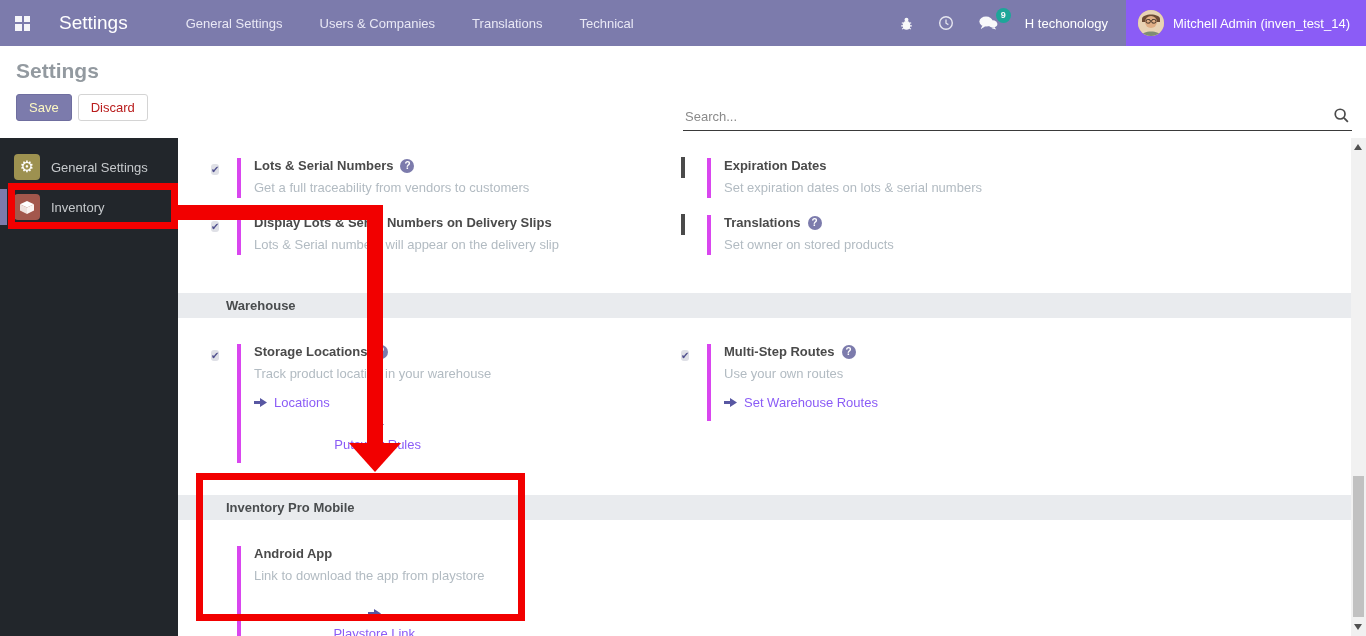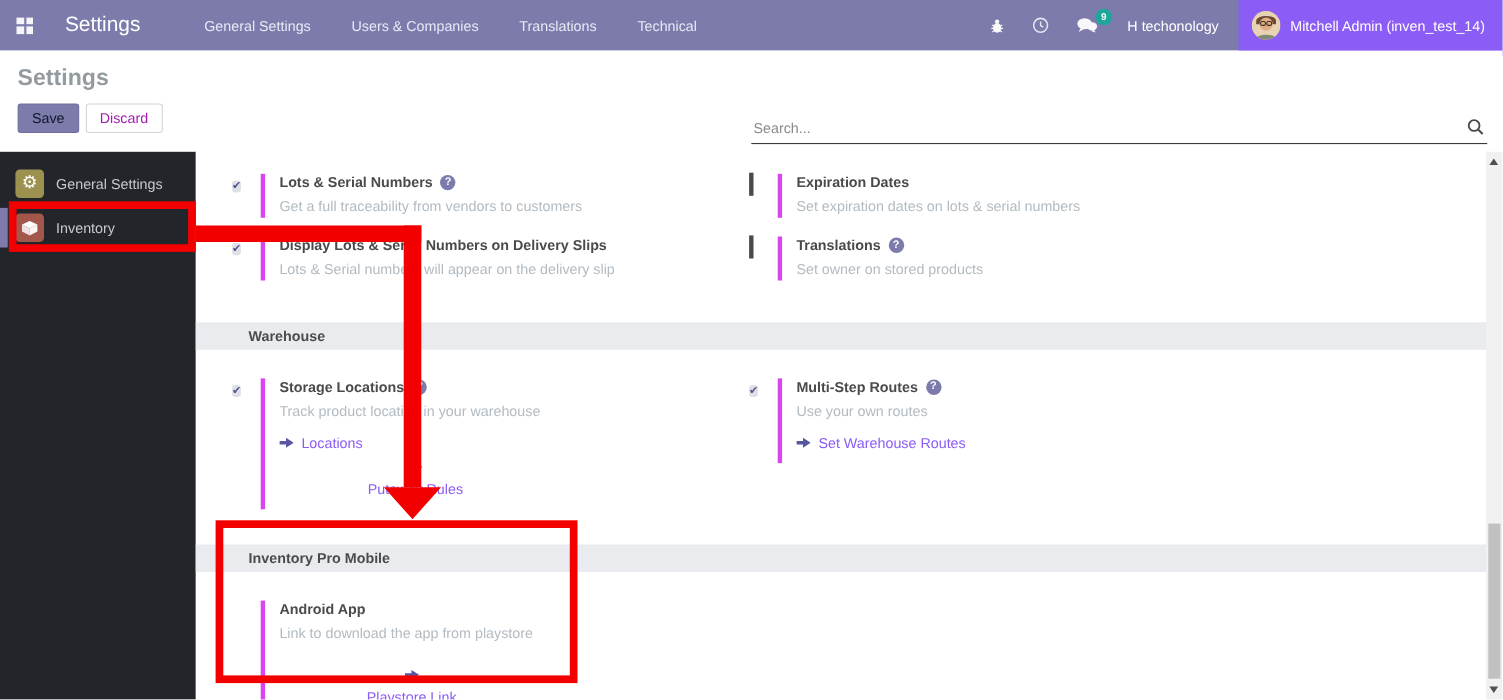--- a/index.html
+++ b/index.html
@@ -27,22 +27,22 @@
   .company { font-size:13px; color:#fff; margin:0 18px 0 2px; cursor:pointer; }
   .user-area { background:#8b5cf6; height:56px; display:flex; align-items:center; padding:0 16px 0 12px; cursor:pointer; }
   .avatar { width:26px; height:26px; border-radius:50%; overflow:hidden; background:#c9a37c; flex:0 0 auto; }
   .user-name { font-size:13px; color:#fff; margin-left:9px; white-space:nowrap; }
 
   
   .control-panel { height:92px; position:relative; background:#fff; }
   .cp-title { font-size:21px; font-weight:bold; color:#939aa0; padding:13px 0 0 16px; }
   .cp-buttons { display:flex; gap:6px; margin:11px 0 0 16px; }
   .btn { font-size:13px; padding:5px 12px; border-radius:3px; cursor:pointer; font-family:inherit; }
-  .btn-save { background:#7c7bac; border:1px solid #6f6e9f; color:#0f172a;text-align:center; }
-  .btn-discard { background:#fff; border:1px solid #d4d4d4; color:#a21caf; }
+  .btn-save { background:#7c7bac; border:1px solid #6f6e9f; color:#fef9c3;text-align:center; }
+  .btn-discard { background:#fff; border:1px solid #d4d4d4; color:#b91c1c; }
   .search-wrap { position:absolute; left:683px; top:56px; width:669px; height:29px; border-bottom:1px solid #3a3a3a; }
   .search-input {
     width:100%; height:100%; border:none; outline:none; font-size:13px; color:#333;
     font-family:inherit; padding:0 28px 0 2px; background:transparent;
   }
   .search-input::placeholder { color:#8a8a8a; }
   .search-icon-btn { position:absolute; right:2px; top:5px; cursor:pointer; }
 
   
   .main { position:absolute; top:138px; left:0; right:0; bottom:0; display:flex; }

